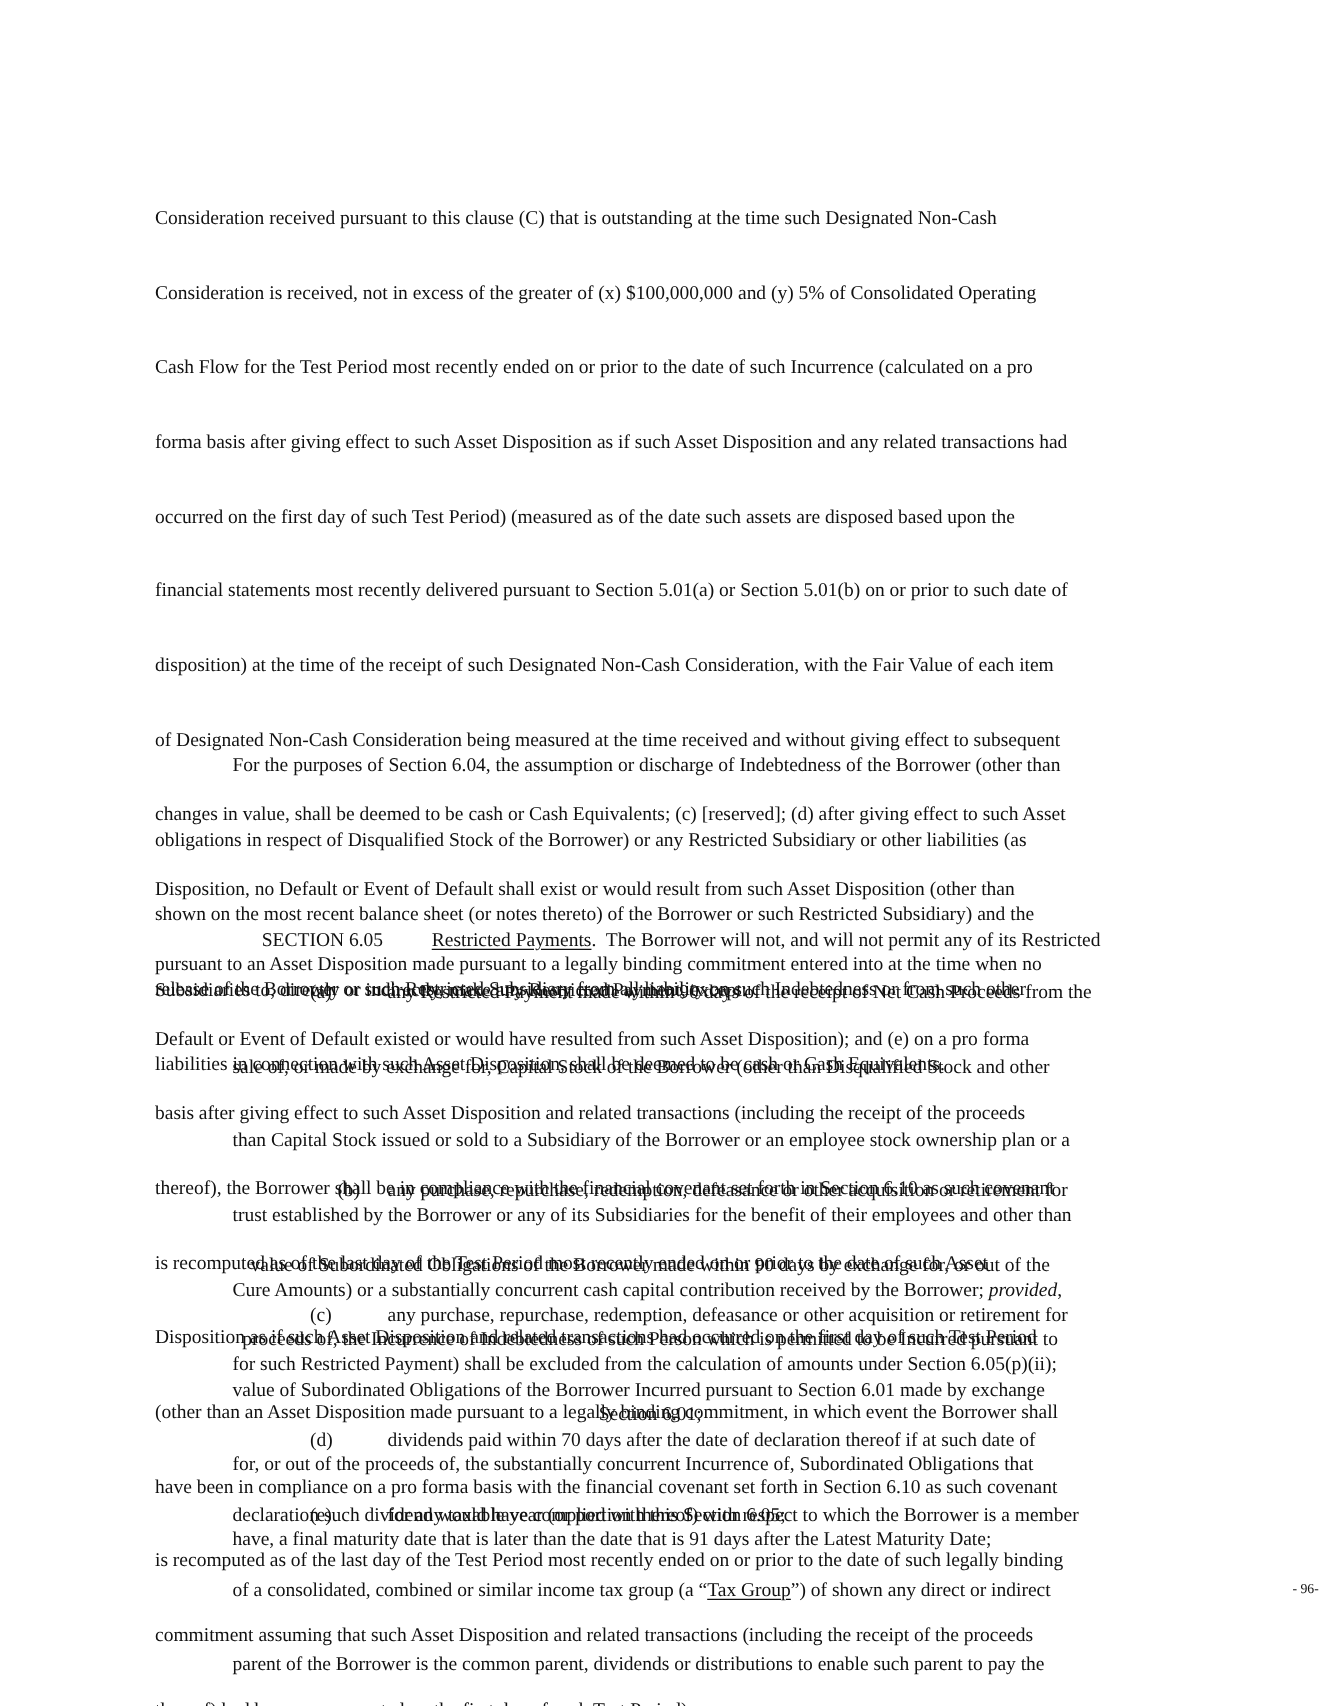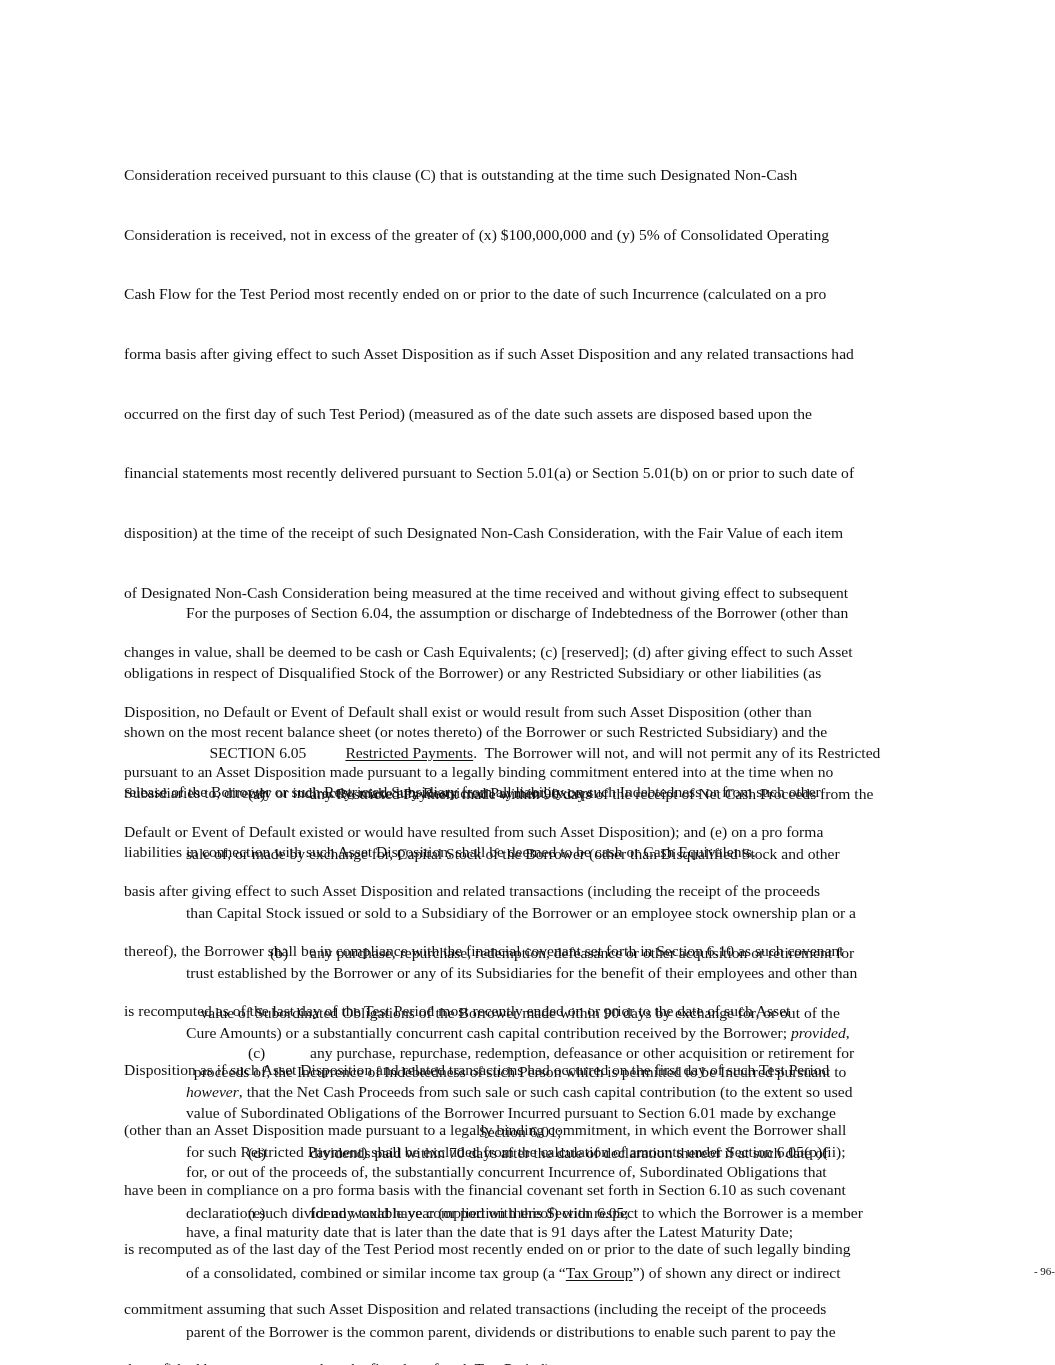--- a/index.html
+++ b/index.html
@@ -58,21 +58,20 @@
     </span>
     <span class="line">Subsidiaries to, directly or indirectly, make any Restricted Payment, except:</span>
   </div>
 
   <div class="block" style="left:186px; top:744px;">
     <span class="line"><span style="display:inline-block; width:62px;"></span><span style="display:inline-block; width:62px;">(a)</span><span>any Restricted Payment made within 90 days of the receipt of Net Cash Proceeds from the</span></span>
     <span class="line">sale of, or made by exchange for, Capital Stock of the Borrower (other than Disqualified Stock and other</span>
     <span class="line">than Capital Stock issued or sold to a Subsidiary of the Borrower or an employee stock ownership plan or a</span>
     <span class="line">trust established by the Borrower or any of its Subsidiaries for the benefit of their employees and other than</span>
     <span class="line"><span>Cure Amounts) or a substantially concurrent cash capital contribution received by the Borrower; </span><span class="i">provided</span><span>,</span></span>
-    <span class="line"><span class="i">however</span><span>, that the Net Cash Proceeds from such sale or such cash capital contribution (to the extent so used</span></span>
     <span class="line">for such Restricted Payment) shall be excluded from the calculation of amounts under Section 6.05(p)(ii);</span>
   </div>
 
   <div class="block" style="left:186px; top:903px;text-align:center;">
     <span class="line"><span style="display:inline-block; width:62px;"></span><span style="display:inline-block; width:62px;">(b)</span><span>any purchase, repurchase, redemption, defeasance or other acquisition or retirement for</span></span>
     <span class="line">value of Subordinated Obligations of the Borrower made within 90 days by exchange for, or out of the</span>
     <span class="line">proceeds of, the Incurrence of Indebtedness of such Person which is permitted to be Incurred pursuant to</span>
     <span class="line">Section 6.01;</span>
   </div>
 

